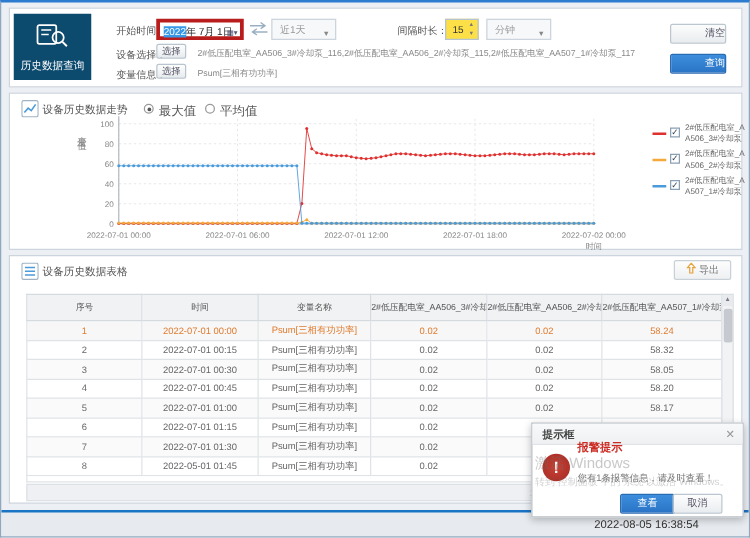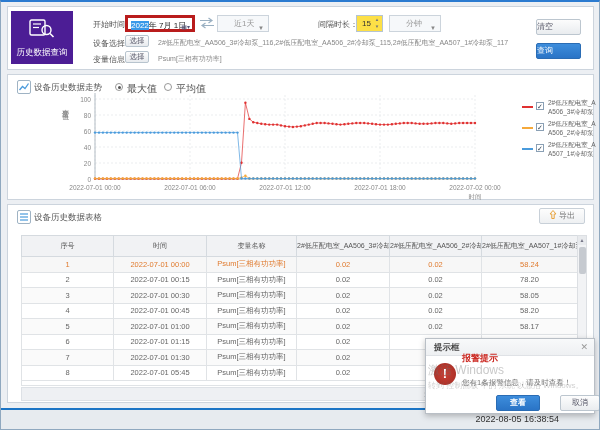--- a/index.html
+++ b/index.html
@@ -5,35 +5,35 @@
   * { margin:0; padding:0; box-sizing:border-box; font-family:"Liberation Sans","DejaVu Sans",sans-serif; }
   html,body { width:600px; height:430px; }
   body { position:relative; overflow:hidden; background:#eceff3; border:1px solid #8fa8bf; border-top:2px solid #2b7bd0; }
 
   .panel { position:absolute; left:6px; width:587px; background:#fff; border:1px solid #ccd4dd; }
   #top-panel   { top:4px;   height:64px; }
   #chart-panel { top:72px;  height:126px; }
   #table-panel { top:202px; height:199px; }
 
   
-  .tile { position:absolute; left:3px; top:4px; width:62px; height:53px; background:#4c1d95; text-align:center; }
+  .tile { position:absolute; left:3px; top:4px; width:62px; height:53px; background:#0c4a6e; text-align:center; }
   .tile-label { position:absolute; left:0; right:0; bottom:5px; color:#fff; font-size:8.5px; }
   .tile svg { margin-top:8px; }
   .flabel { position:absolute; font-size:8px; color:#555; }
   .date-field { position:absolute; left:117px; top:8px; width:70px; height:17px; border:3px solid #b91c1c; background:#fff; font-size:8px; color:#222; line-height:15px; padding-left:3px; }
   .date-sel { background:#3898e8; color:#fff; }
   .cal-ic { position:absolute; right:2px; top:2px; font-size:6px; color:#557; }
   .swap-ic { position:absolute; left:191px; top:10px; }
-  .flat-select { position:absolute; height:17px; border:1px solid #ccd4dc; background:#f6f8fa; color:#999; font-size:8px; line-height:15px; padding-left:16px; }
+  .flat-select { position:absolute; height:17px; border:1px solid #ccd4dc; background:#f6f8fa; color:#999; font-size:8px; line-height:15px; padding-left:6px; }
   .dd-arrow { position:absolute; right:4px; top:5px; font-size:6px; color:#888; }
   .spin { position:absolute; left:348px; top:8px; width:27px; height:17px; border:1px solid #b5c4d2; background:#fde047; font-size:8px; color:#333; line-height:15px; padding-left:5px; }
   .spin-btns { position:absolute; right:1px; top:1px; width:8px; font-size:4.5px; color:#777; line-height:6.5px; text-align:center; }
   .mini-btn { position:absolute; width:24px; height:12px; background:linear-gradient(#fdfdfd,#e8ebee); border:1px solid #b8c4ce; border-radius:2px; font-size:7.5px; color:#556; text-align:center; line-height:10px; }
   .val-text { position:absolute; font-size:7px; color:#888; white-space:nowrap; }
-  .btn { position:absolute; left:528px; width:45px; height:16px; border-radius:2px; font-size:8px; text-align:left; line-height:14px; }
+  .btn { position:absolute; left:528px; width:45px; height:16px; border-radius:2px; font-size:8px; text-align:right; line-height:14px; }
   .btn-clear { top:12px; background:linear-gradient(#fcfcfc,#e9ecef); border:1px solid #bcc6cf; color:#556; }
   .btn-query { top:36px; background:linear-gradient(#3d8ddc,#2a74c6); border:1px solid #2a6cb4; color:#fff; }
 
   
   .sec-title { position:absolute; left:26px; top:7px; font-size:8.5px; color:#555; }
   .sec-ic { position:absolute; left:9px; top:5px; }
   .radio { position:absolute; width:8px; height:8px; border:1px solid #999; border-radius:50%; background:#fff; }
   .radio.on::after { content:""; position:absolute; left:1.5px; top:1.5px; width:3px; height:3px; background:#555; border-radius:50%; }
   .radio-lab { position:absolute; top:7px; font-size:10px; color:#555; }
 
@@ -66,22 +66,22 @@
   .vs-thumb { position:absolute; left:0.5px; top:11px; width:7px; height:27px; background:#c6cad0; border-radius:2px; }
 
   
   .dialog { position:absolute; left:424px; top:336px; width:170px; height:76px; background:#fff; border:1px solid #b9bfc6; box-shadow:0 2px 6px rgba(0,0,0,.25); z-index:10; }
   .dlg-title { position:absolute; left:0; top:0; right:0; height:17px; background:linear-gradient(#f8f9fa,#eef0f2); border-bottom:1px solid #dfe2e6; font-size:8.5px; color:#444; line-height:16px; padding-left:8px;font-weight:bold; }
   .dlg-close { position:absolute; right:6px; top:3px; font-size:9px; color:#999; line-height:11px; }
   .dlg-ic { position:absolute; left:8px; top:24px; width:22px; height:22px; border-radius:50%; background:radial-gradient(#c84136,#a32a22); color:#fff; font-size:13px; font-weight:bold; text-align:center; line-height:22px; }
   .dlg-alert { position:absolute; left:36px; top:13px; font-size:9px; font-weight:bold; color:#cc2b24; }
   .dlg-msg { position:absolute; left:36px; top:39px; font-size:7.5px; color:#777; }
   .dlg-btn { position:absolute; top:56px; height:16px; border-radius:2px; font-size:8px; text-align:center; line-height:14px; }
-  .dlg-view { left:70px; width:44px; background:linear-gradient(#3d8ddc,#2a74c6); border:1px solid #2a6cb4; color:#fff;font-weight:bold; }
-  .dlg-cancel { left:134px; width:40px; background:linear-gradient(#fdfdfd,#e9ecef); border:1px solid #bcc6cf; color:#556; }
+  .dlg-view { left:70px; width:44px; background:linear-gradient(#3d8ddc,#2a74c6); border:1px solid #2a6cb4; color:#fff; }
+  .dlg-cancel { left:112px; width:40px; background:linear-gradient(#fdfdfd,#e9ecef); border:1px solid #bcc6cf; color:#556; }
 
   
   .wm1 { position:absolute; left:427px; top:360px; font-size:12px; color:rgba(110,110,110,.38); z-index:12; pointer-events:none; }
   .wm2 { position:absolute; left:427px; top:378px; font-size:8px; color:rgba(110,110,110,.32); z-index:12; pointer-events:none; white-space:nowrap; }
   .statusbar { position:absolute; left:0; right:0; bottom:0; height:21px; background:#e7ebef; border-top:2px solid #1a74c5; font-size:9px; color:#333; text-align:right; line-height:18px; padding-right:40px; }
 </style>
 </head>
 <body>
 
 <div class="panel" id="top-panel">
@@ -518,21 +518,21 @@
           <td>0.02</td>
           <td>0.02</td>
           <td>58.24</td>
         </tr>
         <tr class="">
           <td>2</td>
           <td>2022-07-01 00:15</td>
           <td>Psum[三相有功功率]</td>
           <td>0.02</td>
           <td>0.02</td>
-          <td>78.20</td>
+          <td>58.32</td>
         </tr>
         <tr class="">
           <td>3</td>
           <td>2022-07-01 00:30</td>
           <td>Psum[三相有功功率]</td>
           <td>0.02</td>
           <td>0.02</td>
           <td>58.05</td>
         </tr>
         <tr class="">
@@ -562,21 +562,21 @@
         <tr class="">
           <td>7</td>
           <td>2022-07-01 01:30</td>
           <td>Psum[三相有功功率]</td>
           <td>0.02</td>
           <td></td>
           <td></td>
         </tr>
         <tr class="">
           <td>8</td>
-          <td>2022-07-01 05:45</td>
+          <td>2022-05-01 01:45</td>
           <td>Psum[三相有功功率]</td>
           <td>0.02</td>
           <td></td>
           <td></td>
         </tr>
       </tbody>
   </table>
   <div class="sliver"></div>
 
   <div class="vscroll">

